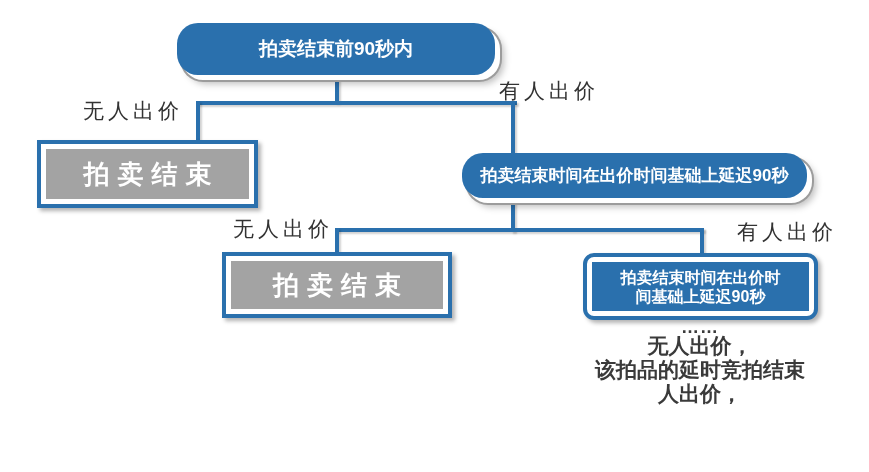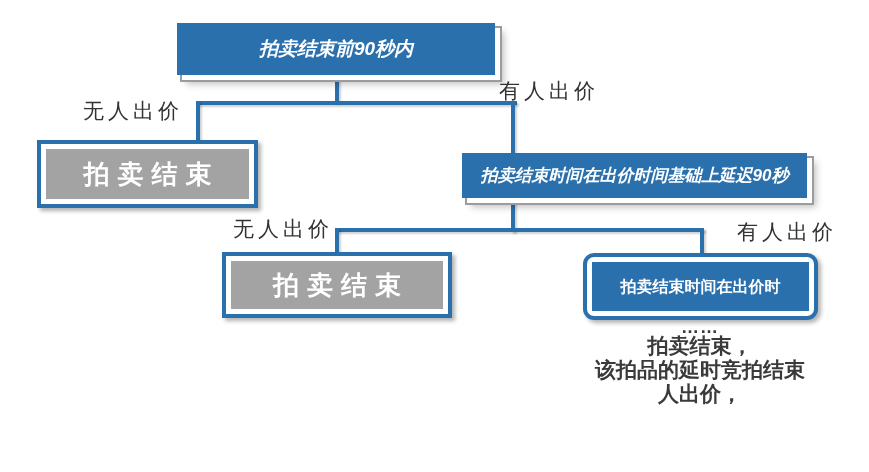--- a/index.html
+++ b/index.html
@@ -12,24 +12,23 @@
   .v1 {left:335px;top:75px;width:4px;height:28px;}
   .h1 {left:196px;top:101px;width:321px;height:4px;}
   .vl1{left:196px;top:101px;width:4px;height:43px;}
   .vr1{left:511px;top:101px;width:4px;height:56px;}
   .v2 {left:511px;top:198px;width:4px;height:34px;}
   .h2 {left:335px;top:228px;width:369px;height:4px;}
   .vl2{left:335px;top:228px;width:4px;height:26px;}
   .vr2{left:700px;top:228px;width:4px;height:26px;}
   
   .rounded{
-    position:absolute;background:#2A70AD;border-radius:0;color:#fff;font-weight:bold;
+    position:absolute;background:#2A70AD;border-radius:21px;color:#fff;font-weight:bold;
     display:flex;align-items:center;justify-content:center;text-align:center;
     box-shadow:5px 5px 0 0 #ffffff, 5px 5px 0 2px #9c9c9c, 9px 9px 7px rgba(0,0,0,.25);
-    font-style:italic;
   }
   .n-root{left:177px;top:23px;width:318px;height:52px;font-size:19px;}
   .n-mid {left:462px;top:153px;width:345px;height:45px;font-size:17px;text-align:right;}
   
   .framed{
     position:absolute;border:4px solid #2A70AD;background:#ffffff;padding:5px;
     box-sizing:border-box;box-shadow:3px 3px 4px rgba(0,0,0,.30);
   }
   .framed .fill{
     width:100%;height:100%;display:flex;align-items:center;justify-content:center;
@@ -86,23 +85,24 @@
   <div class="label lb-no2">无人出价</div>
   <div class="label lb-yes2">有人出价</div>
 
   <div class="framed n-end2">
     <div class="fill fill-gray">拍卖结束</div>
   </div>
 
   <div class="framed n-delay2">
     <div class="fill fill-blue">
       <span>拍卖结束时间在出价时</span>
+      <span>间基础上延迟90秒</span>
     </div>
   </div>
 
   <div class="footnote">
     <div class="dots">……</div>
-    <div>拍卖结束，</div>
+    <div>无人出价，</div>
     <div>该拍品的延时竞拍结束</div>
     <div>人出价，</div>
   </div>
 
 </div>
 
 </body></html>

